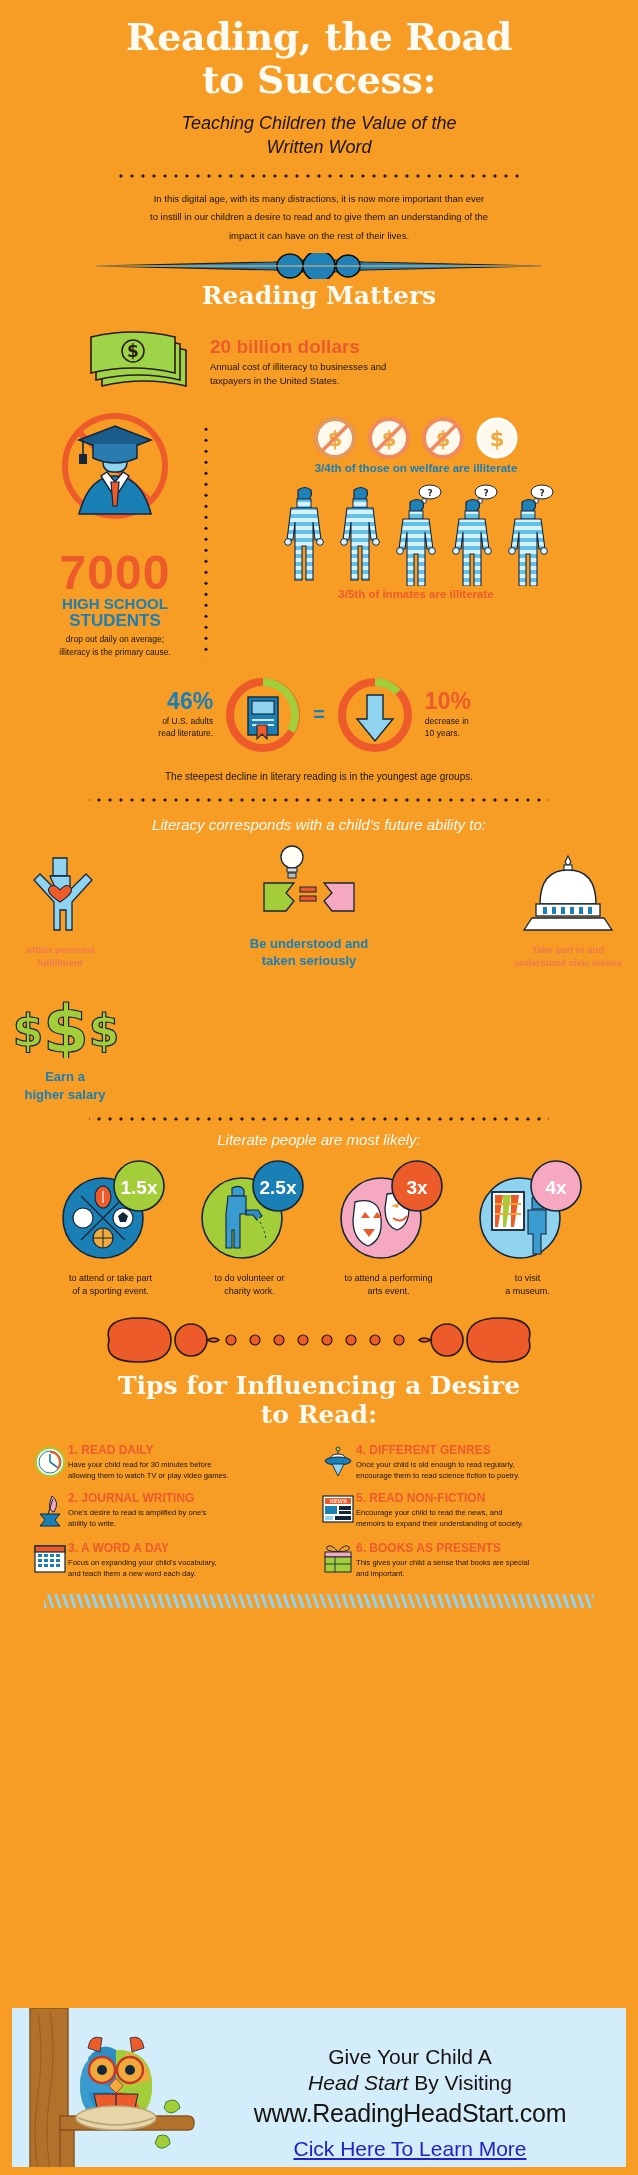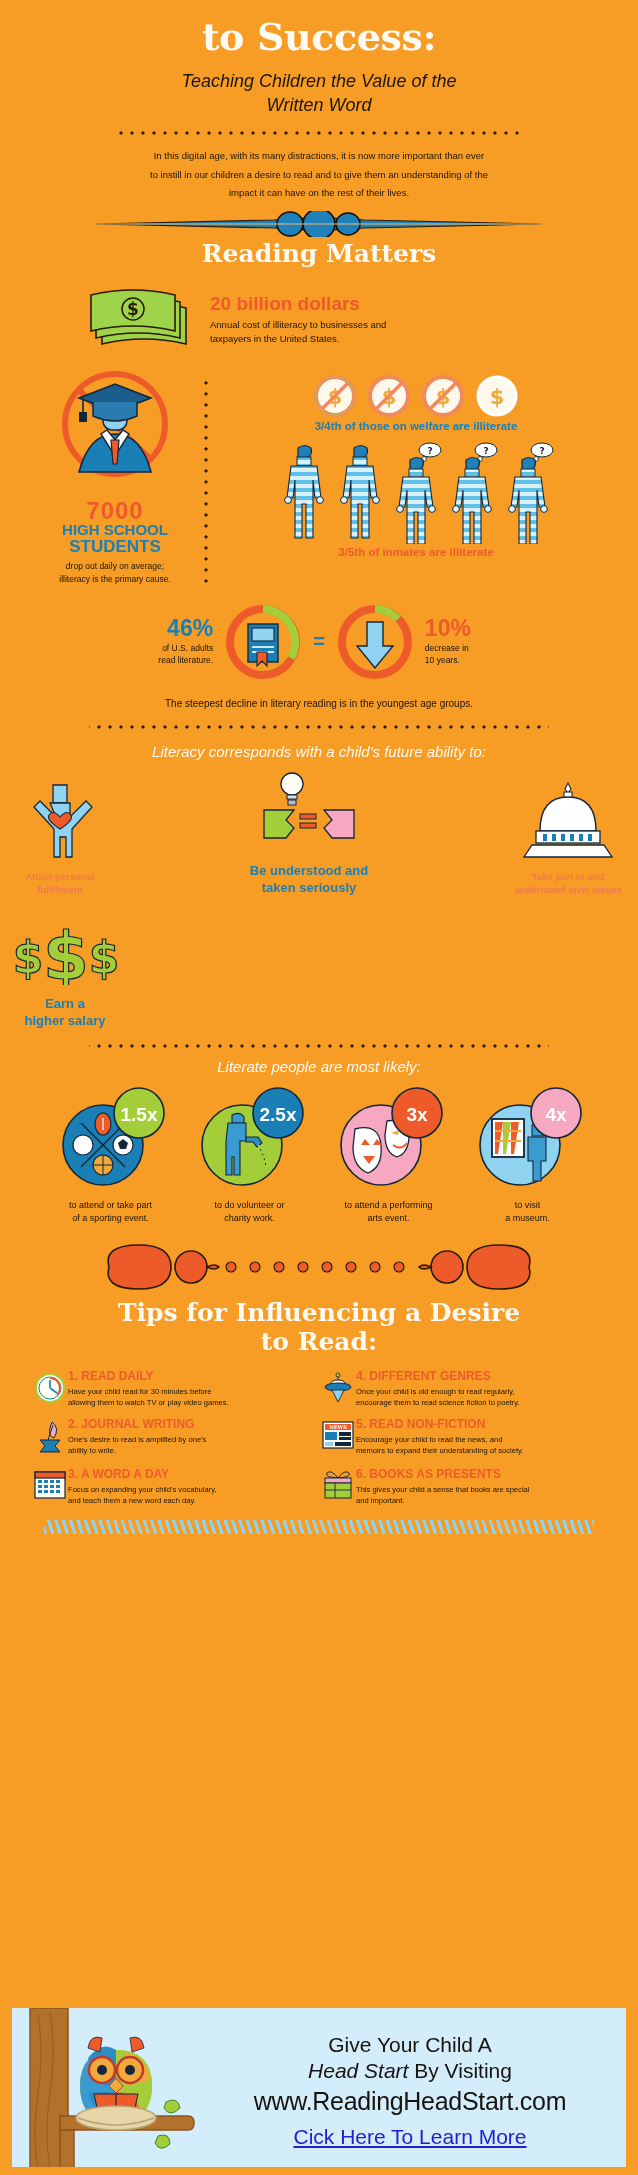--- a/index.html
+++ b/index.html
@@ -96,25 +96,25 @@
     align-self: stretch;
     background-image: radial-gradient(circle, #2b1a05 1.6px, rgba(0,0,0,0) 1.8px);
     background-size: 4px 11px;
     background-repeat: repeat-y;
     background-position: center;
     margin-top: 10px;
   }
   .block2-right { flex: 1; }
   .num7000 {
     color: #EE5B2B;
-    font-size: 24px;
+    font-size: 48px;
     font-weight: bold;
     line-height: 0.95;
     letter-spacing: 1px;
-    margin-top: 12px;
+    margin-top: 20px;
   }
   .hs { color: #1A7FB5; font-size: 15px; font-weight: bold; line-height: 1.05; }
   .hs2 { color: #1A7FB5; font-size: 17px; font-weight: bold; line-height: 1.05; }
   .dropout { color: #1d1403; font-size: 8.5px; line-height: 1.5; margin-top: 4px; }
   .cap-blue { color: #1A7FB5; font-size: 11.5px; font-weight: bold; text-align: center; margin-top: 2px; }
   .cap-orange { color: #EE5B2B; font-size: 11.5px; font-weight: bold; text-align: center; margin-top: 2px; }
   .coins { display: flex; justify-content: center; gap: 10px; }
   .inmates { display: flex; justify-content: center; gap: 4px; align-items: flex-end; }
 
   
@@ -194,21 +194,21 @@
   }
   .footer-inner {
     position: relative;
     height: 100%;
     background: #d4edfb;
     border: 2px solid #F79D26;
     overflow: hidden;
   }
   .foot-text {
     position: absolute;
-    right: 6px; top: 24px;
+    right: 6px; top: 36px;
     width: 420px;
     text-align: center;
     color: #17130f;
   }
   .fl1 { font-size: 21px; line-height: 1.25; }
   .fl2 { font-size: 21px; line-height: 1.25; }
   .fl2 i { font-style: italic; }
   .fl3 { font-size: 25px; line-height: 1.3; letter-spacing: -0.3px; }
   .fl4 {
     font-size: 21px;
@@ -217,20 +217,21 @@
     margin-top: 8px;
     display: inline-block;
   }
 </style>
 </head>
 <body>
 
 <div class="page">
 
   <div class="title">
+    <div>Reading, the Road</div>
     <div>to Success:</div>
   </div>
 
   <div class="subtitle">
     <div>Teaching Children the Value of the</div>
     <div>Written Word</div>
   </div>
 
   <div class="dotline" style="width:400px; margin-top:14px;"></div>
 

